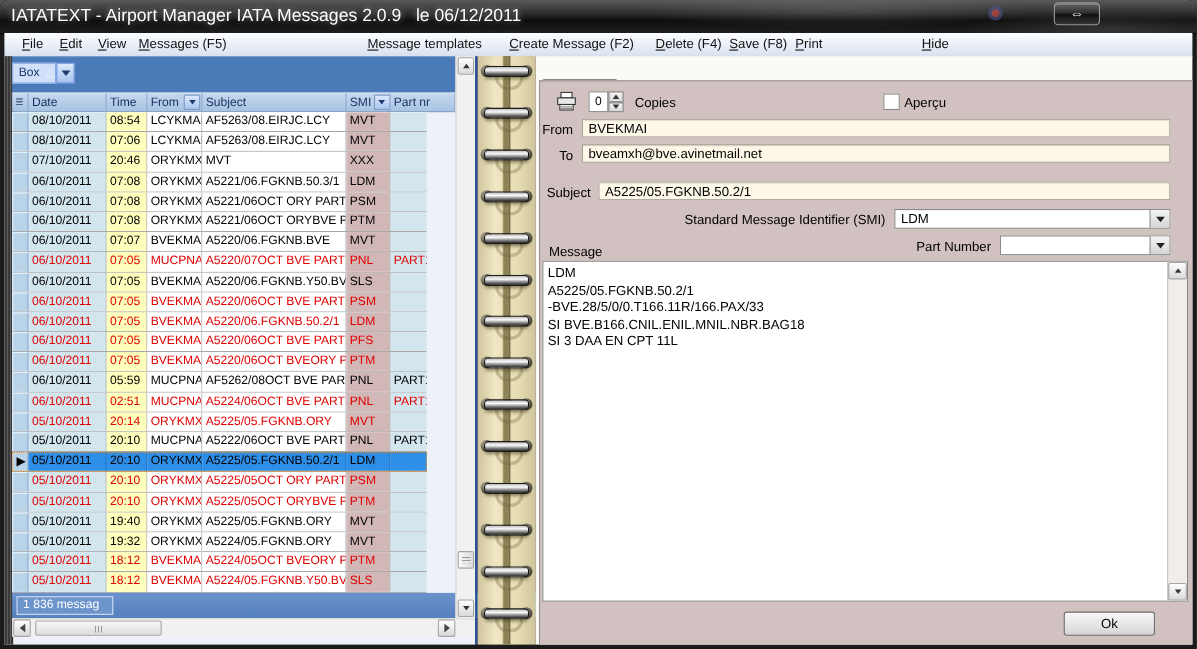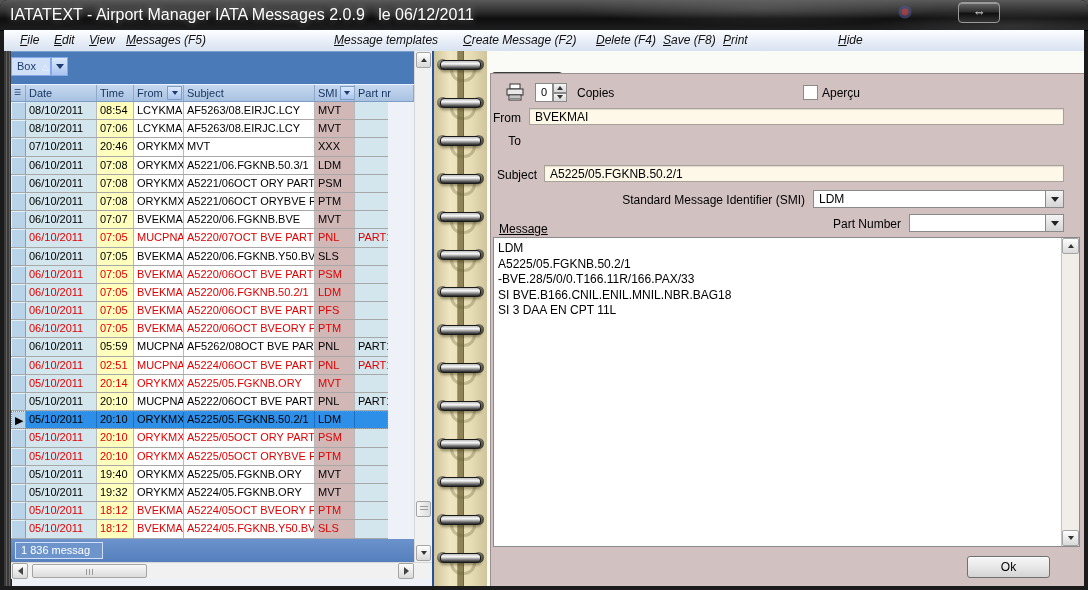--- a/index.html
+++ b/index.html
@@ -16,21 +16,21 @@
     border-bottom:1px solid #000;}
   #title-text{position:absolute;left:10px;top:6px;color:#fff;font-size:16px;white-space:pre;
     text-shadow:0 0 6px rgba(255,255,255,.55),0 1px 2px rgba(0,0,0,.8);}
   #resize-btn{position:absolute;left:958px;top:2px;width:40px;height:19px;border:1px solid #9a9a9a;border-radius:4px;
     background:linear-gradient(#6a6a6a,#2f2f2f 45%,#111 55%,#333);color:#fff;text-align:center;line-height:17px;
     font-size:13px;box-shadow:inset 0 1px 0 rgba(255,255,255,.35);}
 
   
   #menubar{position:absolute;left:4px;top:30px;width:1080px;height:21px;
     background:linear-gradient(#fdfeff,#e8eef8 55%,#d8e2f0);border-bottom:1px solid #b2bdd1;}
-  .menu-item{position:absolute;top:3px;display:inline-block;color:#111;cursor:default;white-space:nowrap;font-style:italic;}
+  .menu-item{position:absolute;top:3px;display:inline-block;color:#111;cursor:default;white-space:nowrap;}
   .menu-item::first-letter{text-decoration:underline;}
   .menu-item:nth-of-type(1){left:16px}.menu-item:nth-of-type(2){left:50px}
   .menu-item:nth-of-type(3){left:85px}.menu-item:nth-of-type(4){left:122px}
   .menu-item:nth-of-type(5){left:330px}.menu-item:nth-of-type(6){left:459px}
   .menu-item:nth-of-type(7){left:592px}.menu-item:nth-of-type(8){left:659px}
   .menu-item:nth-of-type(9){left:719px}.menu-item:nth-of-type(10){left:834px}
 
   
   #leftpanel{position:absolute;left:4px;top:51px;width:428px;height:535px;background:#eef2f8;}
   #left-dark-strip{position:absolute;left:0;top:0;width:7px;height:535px;
@@ -138,21 +138,21 @@
   #subject-label{left:6px;top:94px;width:40px;text-align:left;} #subject-fld{left:53px;top:91px;width:520px;}
   #smi-label{left:8px;top:119px;width:306px;}
   .combo{position:absolute;height:18px;box-sizing:border-box;background:#fff;border:1px solid #8a8a8a;display:flex;}
   .combo .val{flex:1;padding:1px 0 0 5px;font-size:12px;overflow:hidden;white-space:nowrap;}
   .combo .drop{width:17px;background:linear-gradient(#f4f4f4,#d5d5d5);border-left:1px solid #8a8a8a;
     display:flex;align-items:center;justify-content:center;}
   .combo .drop i{width:0;height:0;border-left:4px solid transparent;border-right:4px solid transparent;border-top:5px solid #222;}
   #smi-combo{left:322px;top:116px;width:251px;}
   #part-label{left:300px;top:143px;width:110px;}
   #part-combo{left:418px;top:140px;width:155px;}
-  #message-label{position:absolute;left:8px;top:148px;text-decoration:underline;}
+  #message-label{position:absolute;left:8px;top:148px;}
   #message-box{position:absolute;left:2px;top:163px;width:587px;height:310px;box-sizing:border-box;
     background:#fff;border:1px solid #8a8a8a;}
   #message-text{position:absolute;left:4px;top:3px;right:20px;bottom:2px;white-space:pre-line;
     font-size:12px;line-height:15.5px;overflow:hidden;}
   #msg-vscroll{position:absolute;right:0;top:0;width:17px;height:100%;background:#f1ede9;border-left:1px solid #c9c2bc;}
   #msg-vscroll .sbtn{left:0;width:17px;}
   #ok-btn{position:absolute;left:476px;top:482px;width:83px;height:22px;box-sizing:border-box;text-align:center;
     background:linear-gradient(#f7f7f7,#e9e9e9 45%,#d4d4d4);border:1px solid #707070;border-radius:3px;
     line-height:20px;box-shadow:inset 0 1px 0 #fff;}
 </style>
@@ -556,20 +556,21 @@
       </div>
       <div id="copies-label">Copies</div>
 
       <div id="apercu-box"></div>
       <div id="apercu-label">Aperçu</div>
 
       <div class="fld-label" id="from-label">From</div>
       <div class="fld" id="from-fld">BVEKMAI</div>
 
       <div class="fld-label" id="to-label">To</div>
+      <div class="fld" id="to-fld">bveamxh@bve.avinetmail.net</div>
 
       <div class="fld-label" id="subject-label">Subject</div>
       <div class="fld" id="subject-fld">A5225/05.FGKNB.50.2/1</div>
 
       <div class="fld-label" id="smi-label">Standard Message Identifier (SMI)</div>
       <div class="combo" id="smi-combo">
         <div class="val">LDM</div>
         <div class="drop">
             <i></i>
           </div>

